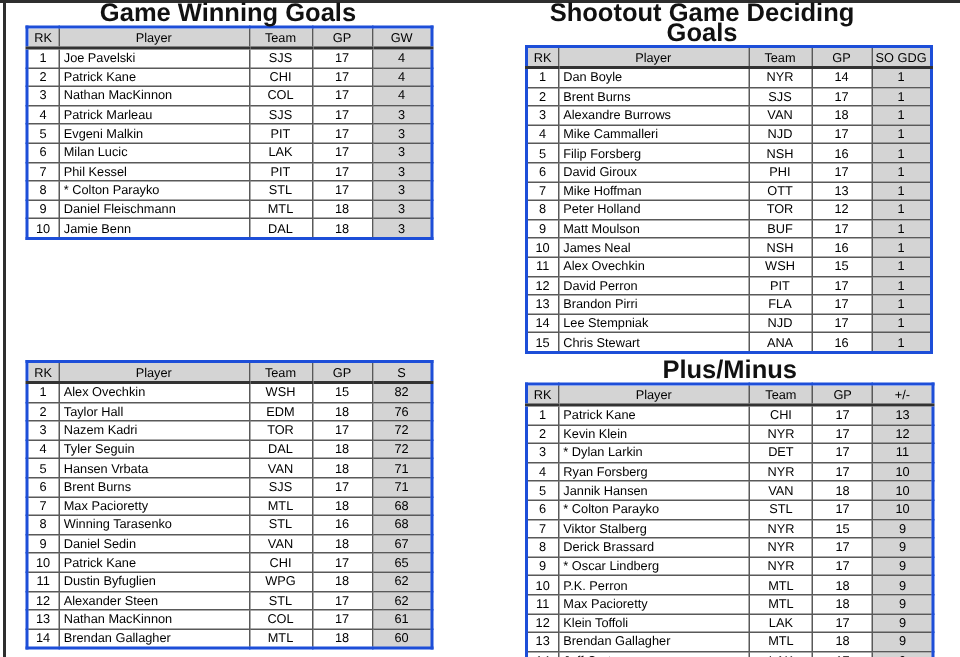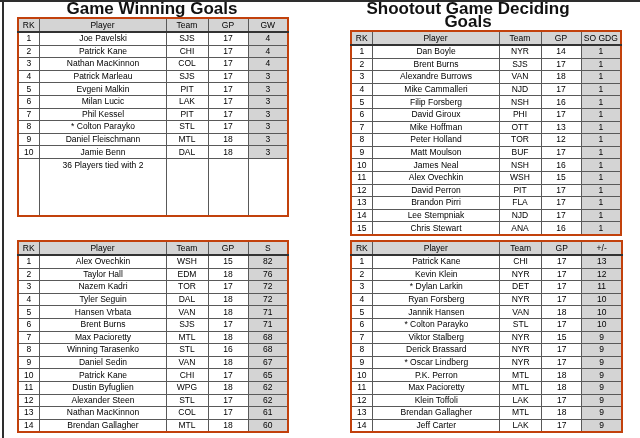--- a/index.html
+++ b/index.html
@@ -26,21 +26,21 @@
     font-weight: bold;
     text-align: center;
     line-height: 13px;
     color: #111;
   }
 
   table {
     border-collapse: collapse;
     table-layout: fixed;
     width: 100%;
-    border: 2px solid #c2410c;
+    border: 2px solid #1d4ed8;
   }
   col.c-rk     { width: 21px; }
   col.c-player { width: 127px; }
   col.c-team   { width: 42px; }
   col.c-gp     { width: 40px; }
   col.c-stat   { width: 40px; }
 
   th, td {
     border: 1px solid #595959;
     font-size: 8.5px;
@@ -51,21 +51,21 @@
     white-space: nowrap;
     text-align: center;
     vertical-align: middle;
   }
   thead th {
     background: #d4d4d4;
     font-weight: normal;
     border-bottom: 2px solid #333;
     height: 12px;
   }
-  td.cell-player { text-align: center; padding-left: 3px; }
+  td.cell-player { text-align: left; padding-left: 3px; }
   td.cell-stat   { background: #d4d4d4; }
 
   tr.footer-row td { background: #ffffff; }
   tr.footer-row td.cell-player { text-align: center; }
   section[data-table="0"] tr.footer-row td {
     height: 54px;
     vertical-align: top;
     padding-top: 2px;
   }
 </style>
@@ -158,27 +158,20 @@
           <td class="cell-gp">18</td>
           <td class="cell-stat">3</td>
         </tr>
         <tr>
           <td class="cell-rk">10</td>
           <td class="cell-player">Jamie Benn</td>
           <td class="cell-team">DAL</td>
           <td class="cell-gp">18</td>
           <td class="cell-stat">3</td>
         </tr>
-        <tr class="footer-row">
-          <td class="cell-rk"></td>
-          <td class="cell-player">36 Players tied with 2</td>
-          <td class="cell-team"></td>
-          <td class="cell-gp"></td>
-          <td class="cell-stat"></td>
-        </tr>
       </tbody>
   </table>
 </section>
 
 <section class="tbl pos-tr" data-table="1">
   <h2 class="title">Shootout Game Deciding Goals</h2>
   <table>
     <colgroup>
         <col class="c-rk">
         <col class="c-player">
@@ -420,20 +413,21 @@
           <td class="cell-player">Brendan Gallagher</td>
           <td class="cell-team">MTL</td>
           <td class="cell-gp">18</td>
           <td class="cell-stat">60</td>
         </tr>
       </tbody>
   </table>
 </section>
 
 <section class="tbl pos-br" data-table="3">
+  <h2 class="title">Plus/Minus</h2>
   <table>
     <colgroup>
         <col class="c-rk">
         <col class="c-player">
         <col class="c-team">
         <col class="c-gp">
         <col class="c-stat">
       </colgroup>
     <thead>
       <tr>

